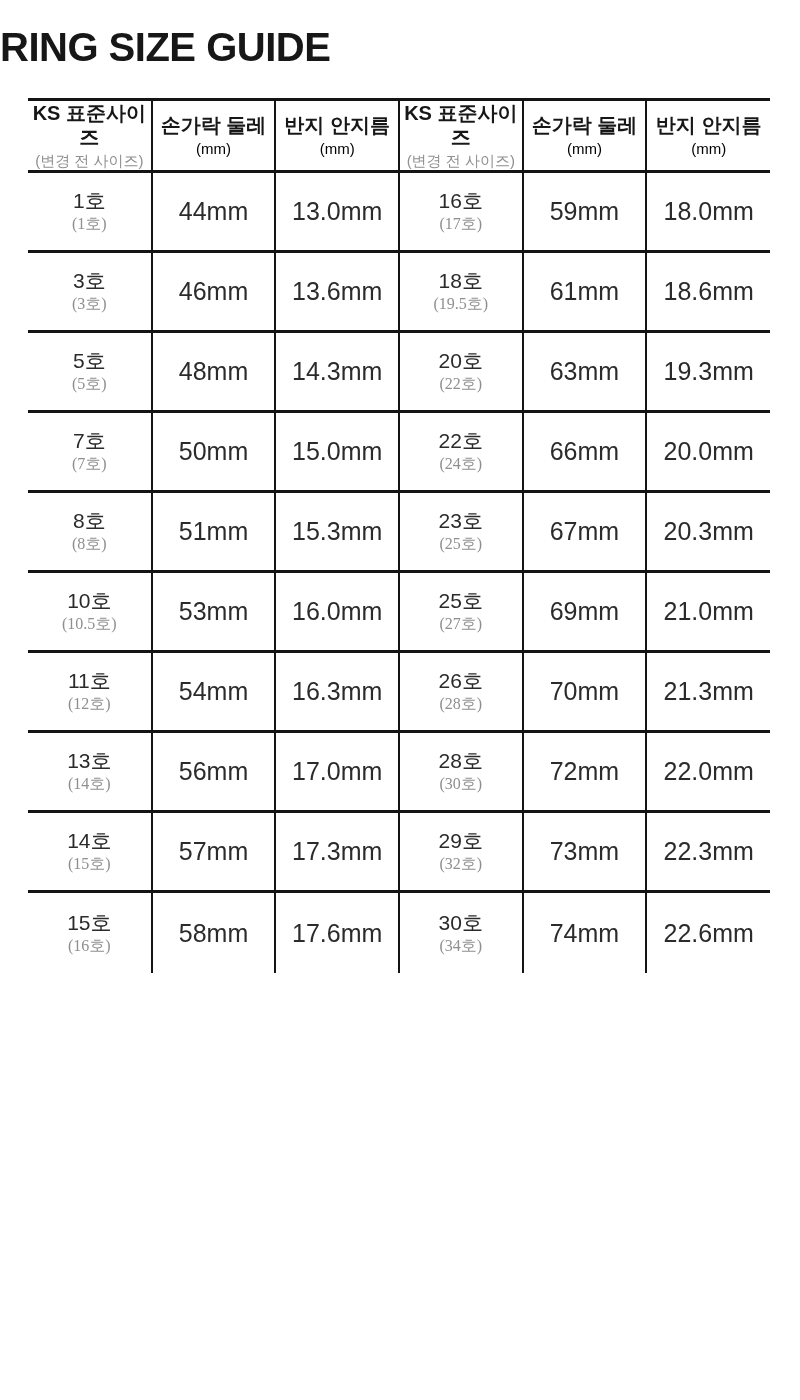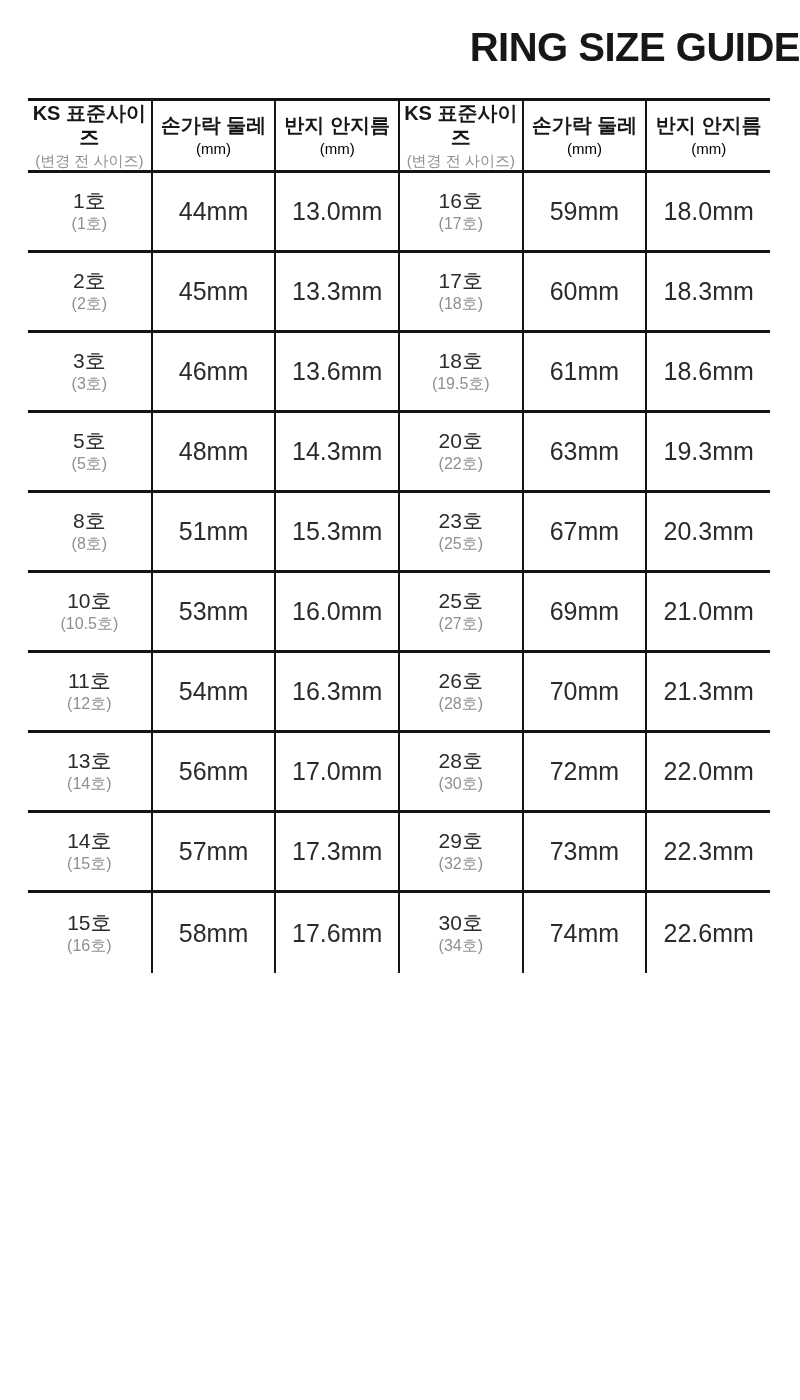--- a/index.html
+++ b/index.html
@@ -12,21 +12,21 @@
   html,body{margin:0;padding:0;}
   body{
     width:800px;height:1400px;
     background:var(--bg);
     font-family:"Liberation Sans","DejaVu Sans",sans-serif;
     color:var(--text);
     overflow:hidden;
   }
   .page-title{
     margin:24px 0 0 0;
-    text-align:right;
+    text-align:left;
     font-size:40px;
     font-weight:800;
     letter-spacing:-0.5px;
     color:var(--title);
     line-height:1.15;
   }
   table.size-table{
     border-collapse:collapse;
     table-layout:fixed;
     width:742px;
@@ -76,20 +76,21 @@
     font-size:21px;
     color:var(--text);
     line-height:1.15;
   }
   .c-sub{
     display:block;
     font-size:16px;
     color:var(--muted);
     margin-top:2px;
     line-height:1.15;
+    font-family:Liberation Serif, serif;
   }
   .c-val{
     font-size:25px;
     color:var(--text);
   }
 </style>
 </head>
 <body>
 
 <h1 class="page-title">RING SIZE GUIDE</h1>
@@ -133,34 +134,20 @@
         <td class="c-val">13.0mm</td>
         <td>
           <span class="c-main">16호</span>
           <span class="c-sub">(17호)</span>
         </td>
         <td class="c-val">59mm</td>
         <td class="c-val">18.0mm</td>
       </tr>
       <tr>
         <td>
-          <span class="c-main">2호</span>
-          <span class="c-sub">(2호)</span>
-        </td>
-        <td class="c-val">45mm</td>
-        <td class="c-val">13.3mm</td>
-        <td>
-          <span class="c-main">17호</span>
-          <span class="c-sub">(18호)</span>
-        </td>
-        <td class="c-val">60mm</td>
-        <td class="c-val">18.3mm</td>
-      </tr>
-      <tr>
-        <td>
           <span class="c-main">3호</span>
           <span class="c-sub">(3호)</span>
         </td>
         <td class="c-val">46mm</td>
         <td class="c-val">13.6mm</td>
         <td>
           <span class="c-main">18호</span>
           <span class="c-sub">(19.5호)</span>
         </td>
         <td class="c-val">61mm</td>
@@ -172,20 +159,34 @@
           <span class="c-sub">(5호)</span>
         </td>
         <td class="c-val">48mm</td>
         <td class="c-val">14.3mm</td>
         <td>
           <span class="c-main">20호</span>
           <span class="c-sub">(22호)</span>
         </td>
         <td class="c-val">63mm</td>
         <td class="c-val">19.3mm</td>
+      </tr>
+      <tr>
+        <td>
+          <span class="c-main">7호</span>
+          <span class="c-sub">(7호)</span>
+        </td>
+        <td class="c-val">50mm</td>
+        <td class="c-val">15.0mm</td>
+        <td>
+          <span class="c-main">22호</span>
+          <span class="c-sub">(24호)</span>
+        </td>
+        <td class="c-val">66mm</td>
+        <td class="c-val">20.0mm</td>
       </tr>
       <tr>
         <td>
           <span class="c-main">8호</span>
           <span class="c-sub">(8호)</span>
         </td>
         <td class="c-val">51mm</td>
         <td class="c-val">15.3mm</td>
         <td>
           <span class="c-main">23호</span>

